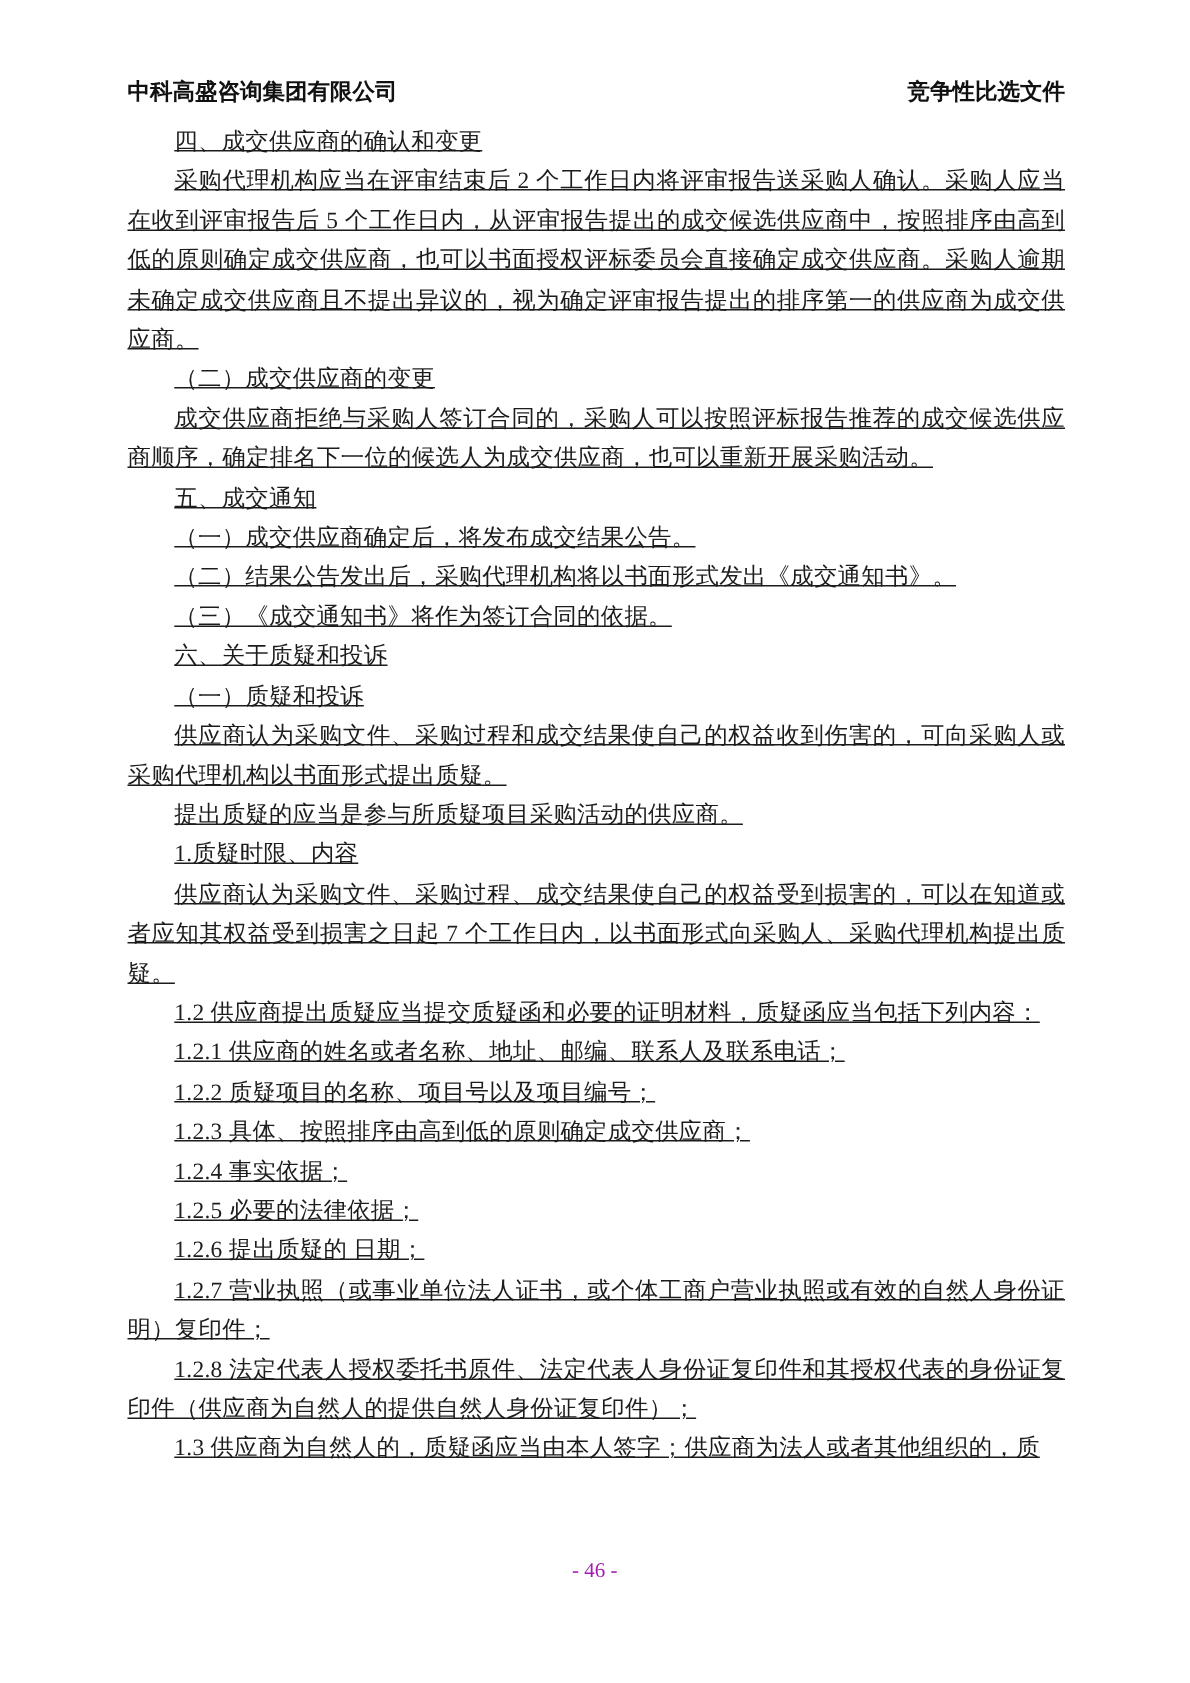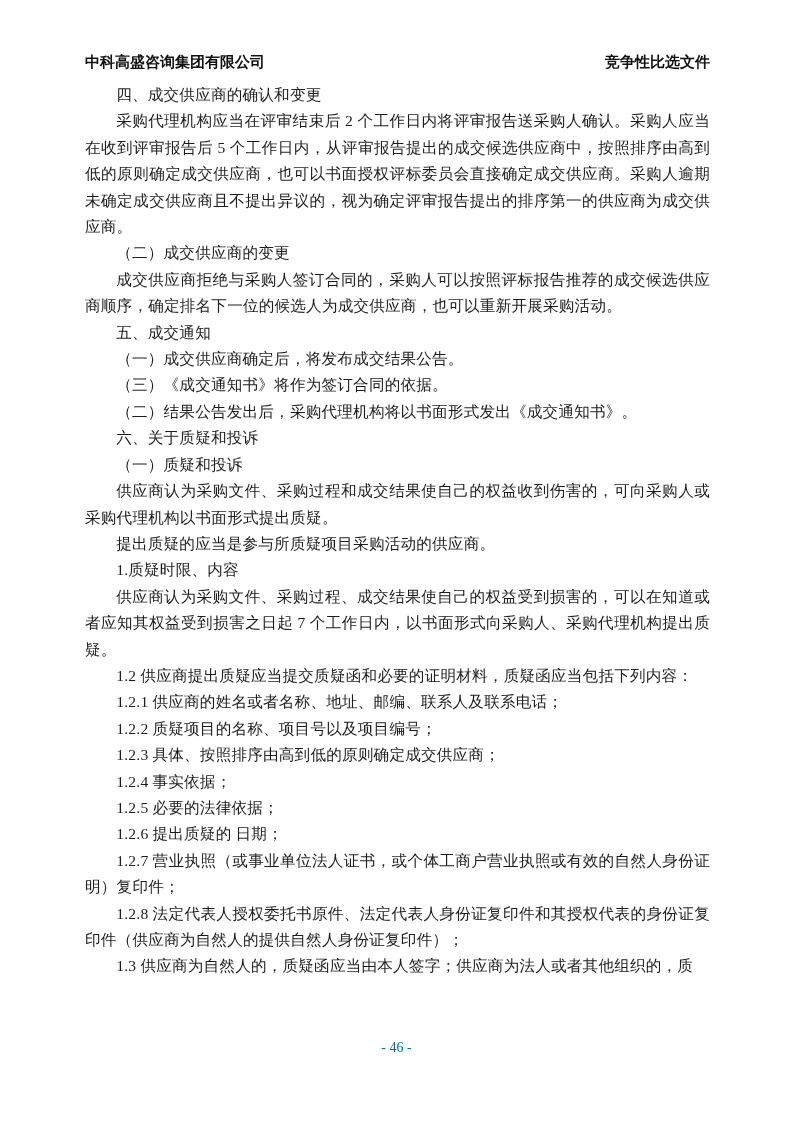--- a/index.html
+++ b/index.html
@@ -39,52 +39,53 @@
   .doc-body p.para {
     margin: 0;
     padding: 0;
     font-size: 15.6px;
     line-height: 26.4px;
     text-indent: 2em;
     text-align: justify;
     letter-spacing: 0.2px;
     color: #1c1c1c;
     word-break: break-all;
+    text-decoration: underline;
   }
   .doc-footer {
     position: absolute;
     top: 1038px;
     left: 0;
     right: 0;
     text-align: center;
     font-size: 14px;
     line-height: 20px;
-    color: #0369a1;
+    color: #a21caf;
     font-family: "Liberation Serif", "DejaVu Serif", serif;
   }
 </style>
 </head>
 <body>
 
 <div class="page">
 
   <div class="doc-header">
     <span>中科高盛咨询集团有限公司</span>
     <span>竞争性比选文件</span>
   </div>
 
   <div class="doc-body">
       <p class="para heading">四、成交供应商的确认和变更</p>
       <p class="para body">采购代理机构应当在评审结束后 2 个工作日内将评审报告送采购人确认。采购人应当在收到评审报告后 5 个工作日内，从评审报告提出的成交候选供应商中，按照排序由高到低的原则确定成交供应商，也可以书面授权评标委员会直接确定成交供应商。采购人逾期未确定成交供应商且不提出异议的，视为确定评审报告提出的排序第一的供应商为成交供应商。</p>
       <p class="para heading">（二）成交供应商的变更</p>
       <p class="para body">成交供应商拒绝与采购人签订合同的，采购人可以按照评标报告推荐的成交候选供应商顺序，确定排名下一位的候选人为成交供应商，也可以重新开展采购活动。</p>
       <p class="para heading">五、成交通知</p>
       <p class="para body">（一）成交供应商确定后，将发布成交结果公告。</p>
+      <p class="para body">（二）结果公告发出后，采购代理机构将以书面形式发出《成交通知书》。</p>
       <p class="para body">（三）《成交通知书》将作为签订合同的依据。</p>
-      <p class="para body">（二）结果公告发出后，采购代理机构将以书面形式发出《成交通知书》。</p>
       <p class="para heading">六、关于质疑和投诉</p>
       <p class="para heading">（一）质疑和投诉</p>
       <p class="para body">供应商认为采购文件、采购过程和成交结果使自己的权益收到伤害的，可向采购人或采购代理机构以书面形式提出质疑。</p>
       <p class="para body">提出质疑的应当是参与所质疑项目采购活动的供应商。</p>
       <p class="para body">1.质疑时限、内容</p>
       <p class="para body">供应商认为采购文件、采购过程、成交结果使自己的权益受到损害的，可以在知道或者应知其权益受到损害之日起 7 个工作日内，以书面形式向采购人、采购代理机构提出质疑。</p>
       <p class="para body">1.2 供应商提出质疑应当提交质疑函和必要的证明材料，质疑函应当包括下列内容：</p>
       <p class="para body">1.2.1 供应商的姓名或者名称、地址、邮编、联系人及联系电话；</p>
       <p class="para body">1.2.2 质疑项目的名称、项目号以及项目编号；</p>
       <p class="para body">1.2.3 具体、按照排序由高到低的原则确定成交供应商；</p>

